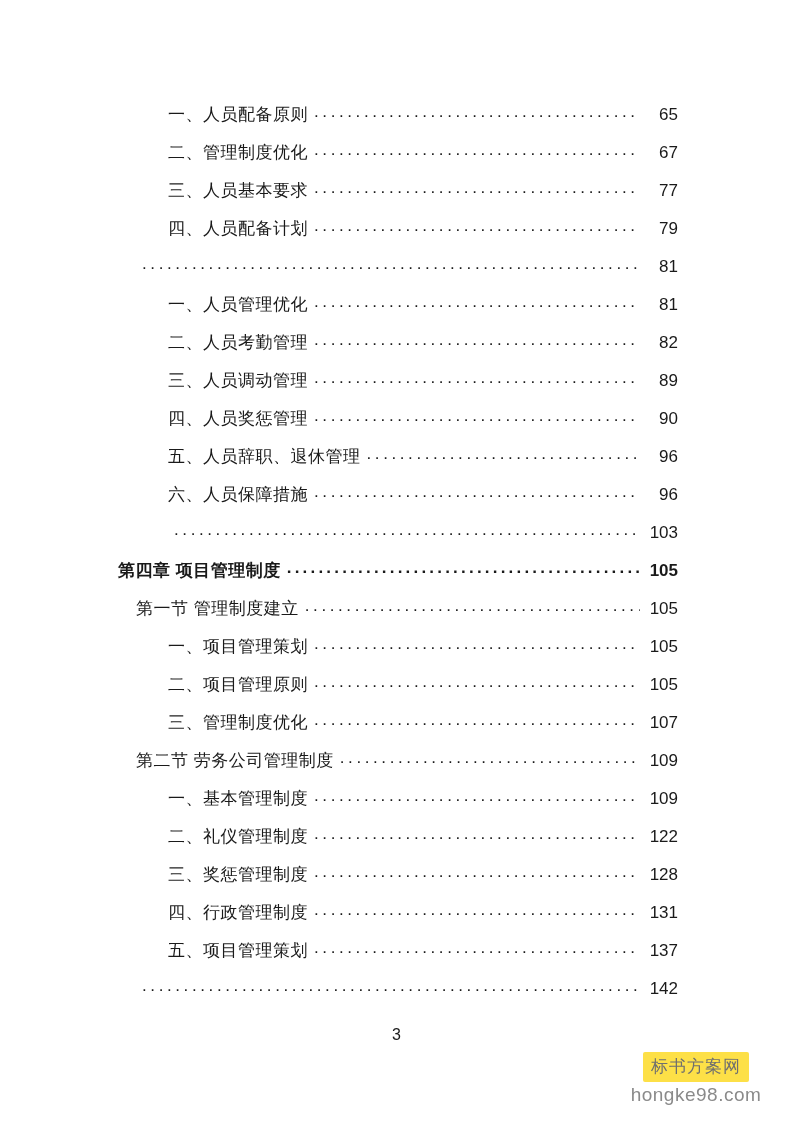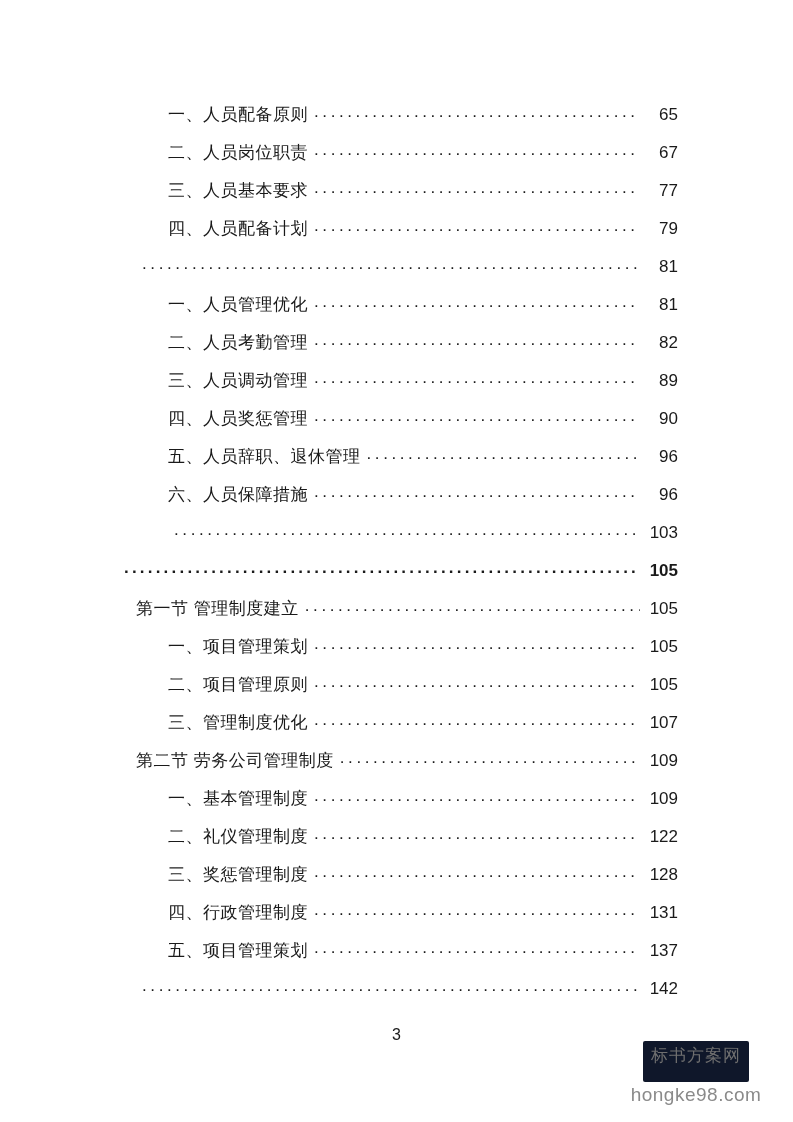--- a/index.html
+++ b/index.html
@@ -76,25 +76,25 @@
   }
   .watermark {
     position: absolute;
     right: 22px;
     bottom: 16px;
     text-align: center;
     width: 150px;
   }
   .watermark .wm-box {
     display: inline-block;
-    background: #0f172a;
+    background: #fde047;
     color: #6f6f6f;
     font-size: 17px;
     letter-spacing: 1px;
-    padding: 3px 8px 15px 8px;
+    padding: 3px 8px 4px 8px;
     border-radius: 2px;
   }
   .watermark .wm-url {
     display: block;
     margin-top: 2px;
     color: #8a8a8a;
     font-size: 19px;
     letter-spacing: 0.5px;
   }
 </style>
@@ -103,21 +103,21 @@
 
 <div class="page">
 
   <div class="toc" id="toc-list">
       <div class="toc-row lvl-item">
         <span class="label">一、人员配备原则</span>
         <span class="dots">...............................................................................</span>
         <span class="page-num">65</span>
       </div>
       <div class="toc-row lvl-item">
-        <span class="label">二、人员岗位职责</span>
+        <span class="label">二、管理制度优化</span>
         <span class="dots">...............................................................................</span>
         <span class="page-num">67</span>
       </div>
       <div class="toc-row lvl-item">
         <span class="label">三、人员基本要求</span>
         <span class="dots">...............................................................................</span>
         <span class="page-num">77</span>
       </div>
       <div class="toc-row lvl-item">
         <span class="label">四、人员配备计划</span>
@@ -156,20 +156,21 @@
       <div class="toc-row lvl-item">
         <span class="label">六、人员保障措施</span>
         <span class="dots">...............................................................................</span>
         <span class="page-num">96</span>
       </div>
       <div class="toc-row lvl-item">
         <span class="dots">...............................................................................</span>
         <span class="page-num">103</span>
       </div>
       <div class="toc-row lvl-chapter">
+        <span class="label">第四章 项目管理制度</span>
         <span class="dots">...............................................................................</span>
         <span class="page-num">105</span>
       </div>
       <div class="toc-row lvl-section">
         <span class="label">第一节 管理制度建立</span>
         <span class="dots">...............................................................................</span>
         <span class="page-num">105</span>
       </div>
       <div class="toc-row lvl-item">
         <span class="label">一、项目管理策划</span>

